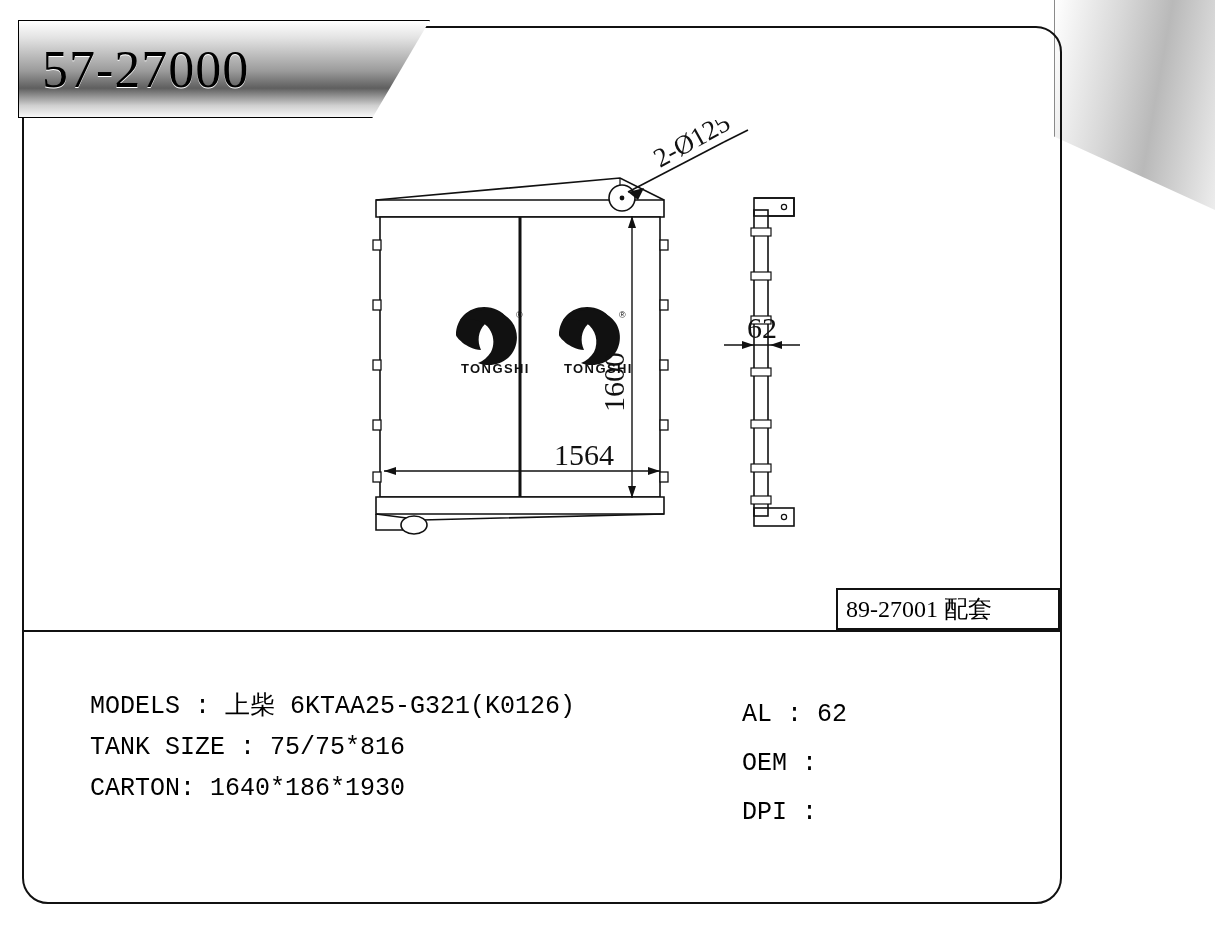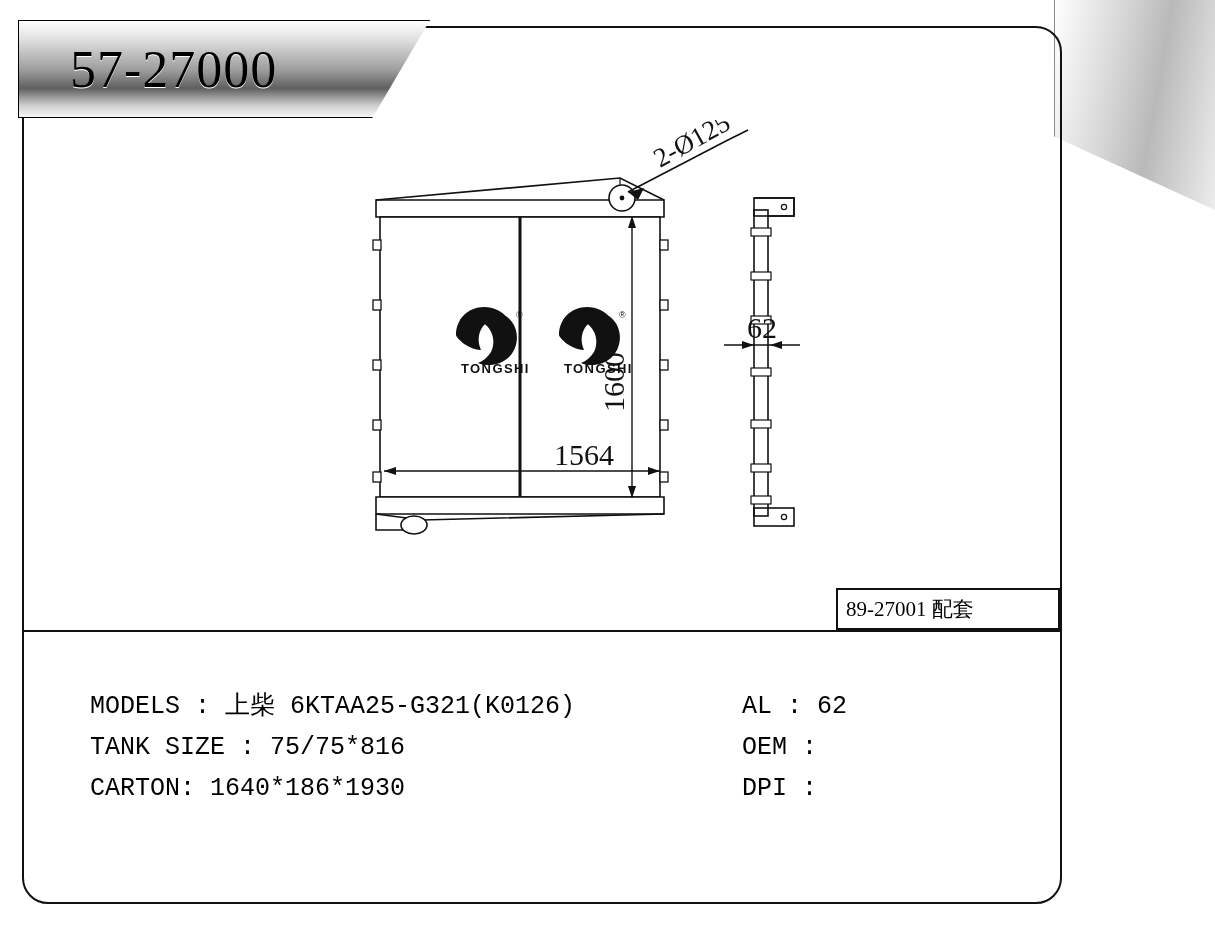--- a/index.html
+++ b/index.html
@@ -68,21 +68,21 @@
     box-sizing: border-box;
   }
   .title-tab-inner {
     position: absolute;
     left: 18px;
     top: 20px;
     width: 412px;
     height: 98px;
     display: flex;
     align-items: center;
-    padding-left: 52px;
+    padding-left: 24px;
     box-sizing: border-box;
   }
   .title-text {
     font-family: "Liberation Serif", serif;
     font-size: 52px;
     color: #000;
     letter-spacing: 1px;
     text-shadow: 0 1px 0 #fff;
   }
 
@@ -106,21 +106,21 @@
     height: 42px;
     border: 2px solid #111;
     box-sizing: border-box;
     display: flex;
     align-items: center;
     padding-left: 8px;
     background: #fff;
   }
   .pt-box span {
     font-family: "Liberation Serif", serif;
-    font-size: 21px;
+    font-size: 24px;
     color: #000;
     white-space: nowrap;
   }
 
   
   .specs {
     position: absolute;
     left: 90px;
     top: 686px;
     width: 950px;
@@ -139,20 +139,21 @@
     color: #000;
     line-height: 41px;
     white-space: nowrap;
   }
   .spec-line.cjk {
     font-family: "Liberation Mono", "DejaVu Sans", monospace;
   }
   .spec-col-right .spec-line {
     font-size: 25px;
     line-height: 41px;
+    margin-top: 8px;
   }
 
   
   .logo-word {
     font-family: "Liberation Sans", sans-serif;
     font-weight: bold;
     font-size: 13px;
     letter-spacing: 1.4px;
   }
 </style>

